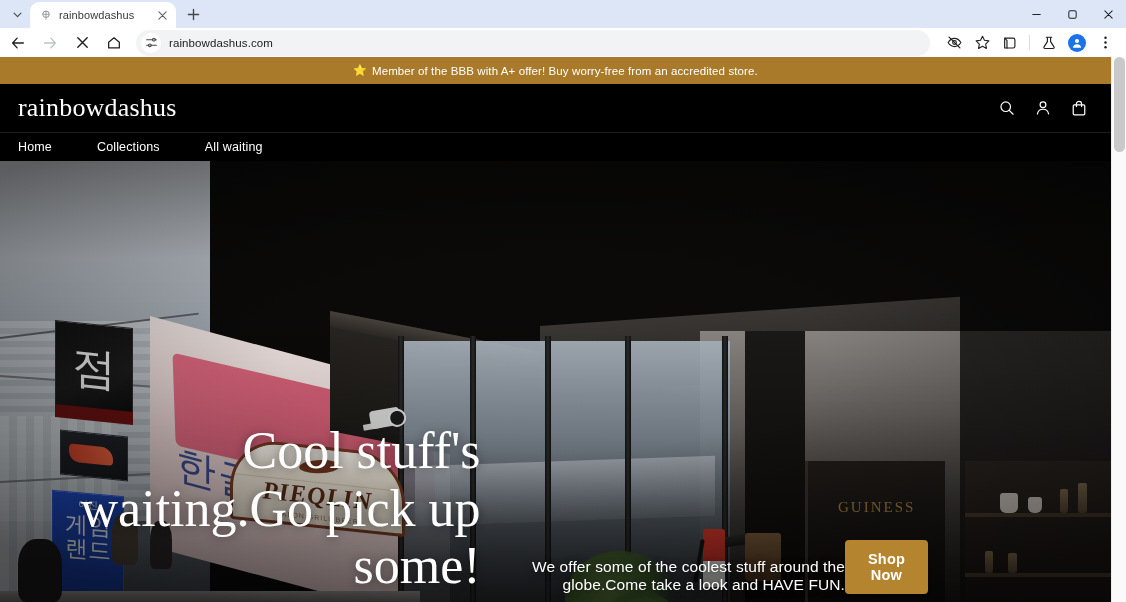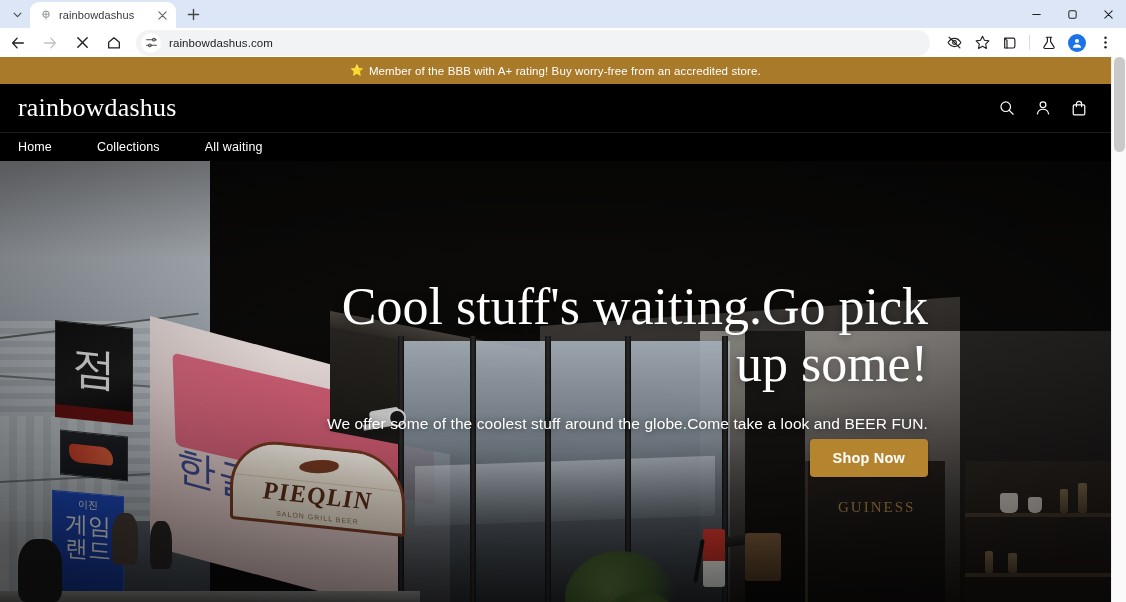--- a/index.html
+++ b/index.html
@@ -303,21 +303,21 @@
   .vignette {
     position:absolute; inset:0;
     background:
       radial-gradient(ellipse 70% 60% at 50% 45%, rgba(0,0,0,0) 35%, rgba(0,0,0,.45) 100%),
       linear-gradient(180deg, rgba(0,0,0,.18) 0%, rgba(0,0,0,0) 22%, rgba(0,0,0,.28) 100%);
   }
 
   
   .hero-content {
     position:absolute; left:0; top:0; width:1111px; height:441px;
-    display:flex; flex-direction:column; justify-content:center; align-items:flex-end;
+    display:flex; flex-direction:row; justify-content:center; align-items:flex-end;
     padding: 0 183px 8px 0; z-index:20;
   }
   .hero-heading {
     font-family:"Liberation Serif", serif; font-size:52px; line-height:1.1;
     color:#fff; text-align:right; max-width:645px; font-weight:400;
     text-shadow: 0 1px 10px rgba(0,0,0,.45);
   }
   .hero-sub {
     margin-top: 23px; font-size:15.5px; color:#fff; text-align:right;
     max-width:700px; letter-spacing:.1px;
@@ -459,21 +459,21 @@
           </svg>
       </div>
     </div>
   </div>
 
   <div class="viewport">
     <div class="page">
 
       <div class="announce">
         <span class="star">⭐</span>
-        <span class="ann-text">Member of the BBB with A+ rating! Buy worry-free from an accredited store.</span>
+        <span class="ann-text">Member of the BBB with A+ offer! Buy worry-free from an accredited store.</span>
       </div>
 
       <div class="site-header">
         <div class="logo">rainbowdashus</div>
         <div class="header-icons">
           <span class="hicon">
             <svg width="18" height="18" viewBox="0 0 20 20">
                 <circle cx="8.6" cy="8.6" r="5.3" fill="none" stroke="#fff" stroke-width="1.35"></circle>
                 <path d="M12.5 12.6l4.3 4.3" stroke="#fff" stroke-width="1.35" stroke-linecap="round"></path>
               </svg>
@@ -568,21 +568,21 @@
           <div class="sidewalk"></div>
           <div class="ped" style="left:18px; top:378px; width:44px; height:63px;"></div>
           <div class="ped" style="left:112px; top:352px; width:26px; height:52px; background:#4a4038;"></div>
           <div class="ped" style="left:150px; top:360px; width:22px; height:48px; background:#2a2726;"></div>
 
           <div class="vignette"></div>
         </div>
 
         <div class="hero-content">
           <h1 class="hero-heading">Cool stuff's waiting.Go pick up some!</h1>
-          <p class="hero-sub">We offer some of the coolest stuff around the globe.Come take a look and BEER FUN.</p>
+          <p class="hero-sub">We offer some of the coolest stuff around the globe.Come take a look and HAVE FUN.</p>
           <div class="hero-cta-wrap">
             <button class="hero-cta">Shop Now</button>
           </div>
         </div>
       </div>
 
     </div>
 
     <div class="scrollbar">
       <div class="scroll-thumb"></div>

